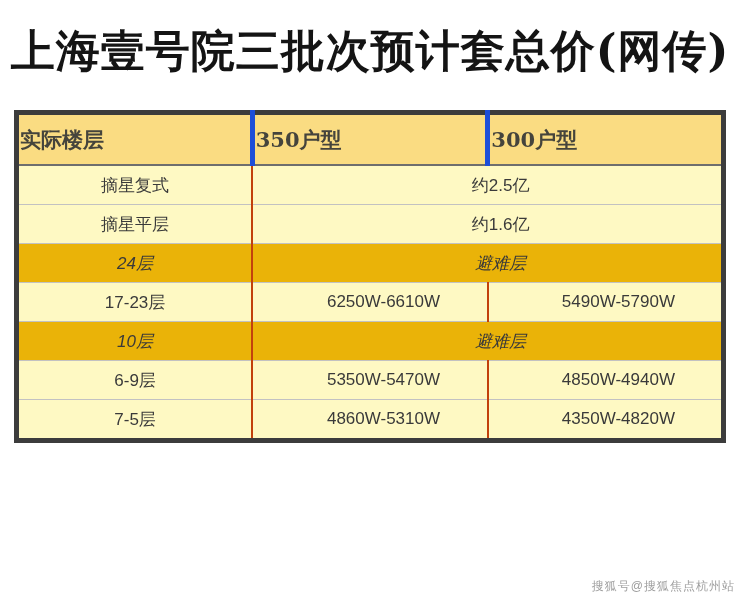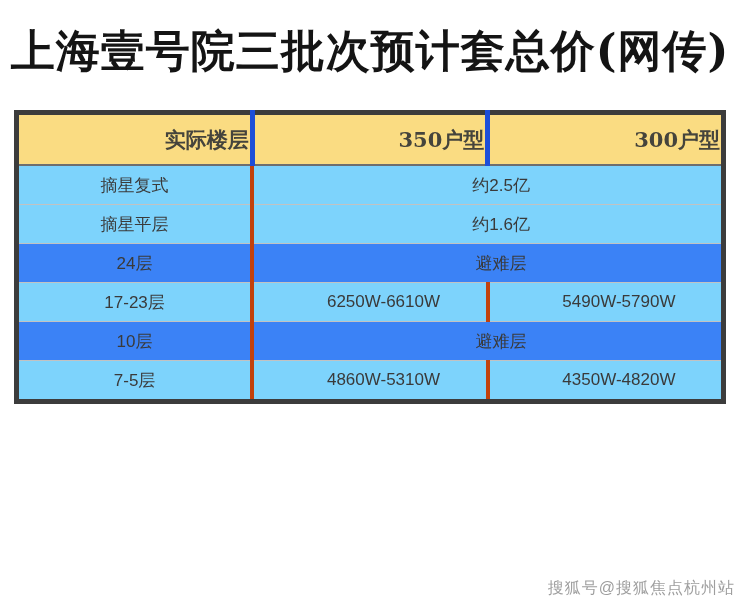--- a/index.html
+++ b/index.html
@@ -39,47 +39,48 @@
     border: 5px solid #3c3c3c;
     table-layout: fixed;
   }
   .price-table th {
     height: 47px;
     background: #FADC82;
     font-family: "DejaVu Serif", "Liberation Serif", serif;
     font-weight: bold;
     font-size: 21px;
     color: #45443c;
-    text-align: right;
+    text-align: left;
     border-bottom: 2px solid #6e6e6e;
   }
   .price-table th + th {
     border-left: 5px solid #1d4ed8;
   }
   .price-table td {
     height: 36px;
     text-align: center;
     vertical-align: middle;
     font-size: 17px;
     color: #3a3a3a;
-    background: #7dd3fc;
+    background: #fef9c3;
     border-top: 1px solid #c2c2c2;
   }
   .price-table td + td {
-    border-left: 4px solid #c2410c;
+    border-left: 2px solid #c2410c;
     padding-left: 28px;
   }
   .price-table tr.gray td {
-    background: #3b82f6;
+    background: #eab308;
+    font-style: italic;
   }
   .watermark {
     position: absolute;
     right: 5px;
     top: 578px;
-    font-size: 16px;
+    font-size: 12px;
     letter-spacing: 1px;
     color: #9e9e9e;
     text-shadow: 1px 1px 0 #ffffff;
     white-space: nowrap;
   }
 </style>
 </head>
 <body>
 
 <div class="page-title">上海壹号院三批次预计套总价(网传)</div>
@@ -109,20 +110,25 @@
       <tr>
         <td>17-23层</td>
         <td>6250W-6610W</td>
         <td>5490W-5790W</td>
       </tr>
       <tr class="gray">
         <td>10层</td>
         <td colspan="2">避难层</td>
       </tr>
       <tr>
+        <td>6-9层</td>
+        <td>5350W-5470W</td>
+        <td>4850W-4940W</td>
+      </tr>
+      <tr>
         <td>7-5层</td>
         <td>4860W-5310W</td>
         <td>4350W-4820W</td>
       </tr>
     </tbody>
   </table>
 </div>
 
 <div class="watermark">搜狐号@搜狐焦点杭州站</div>
 

